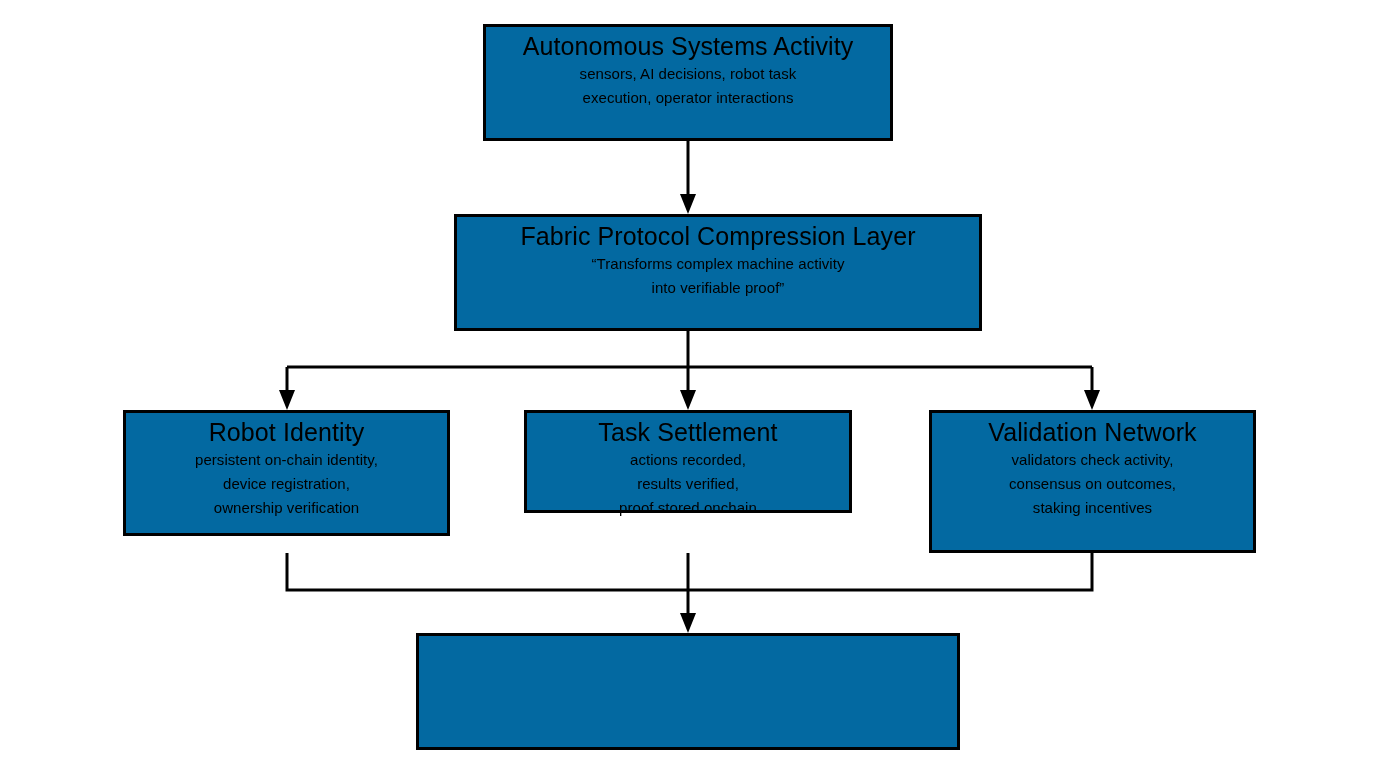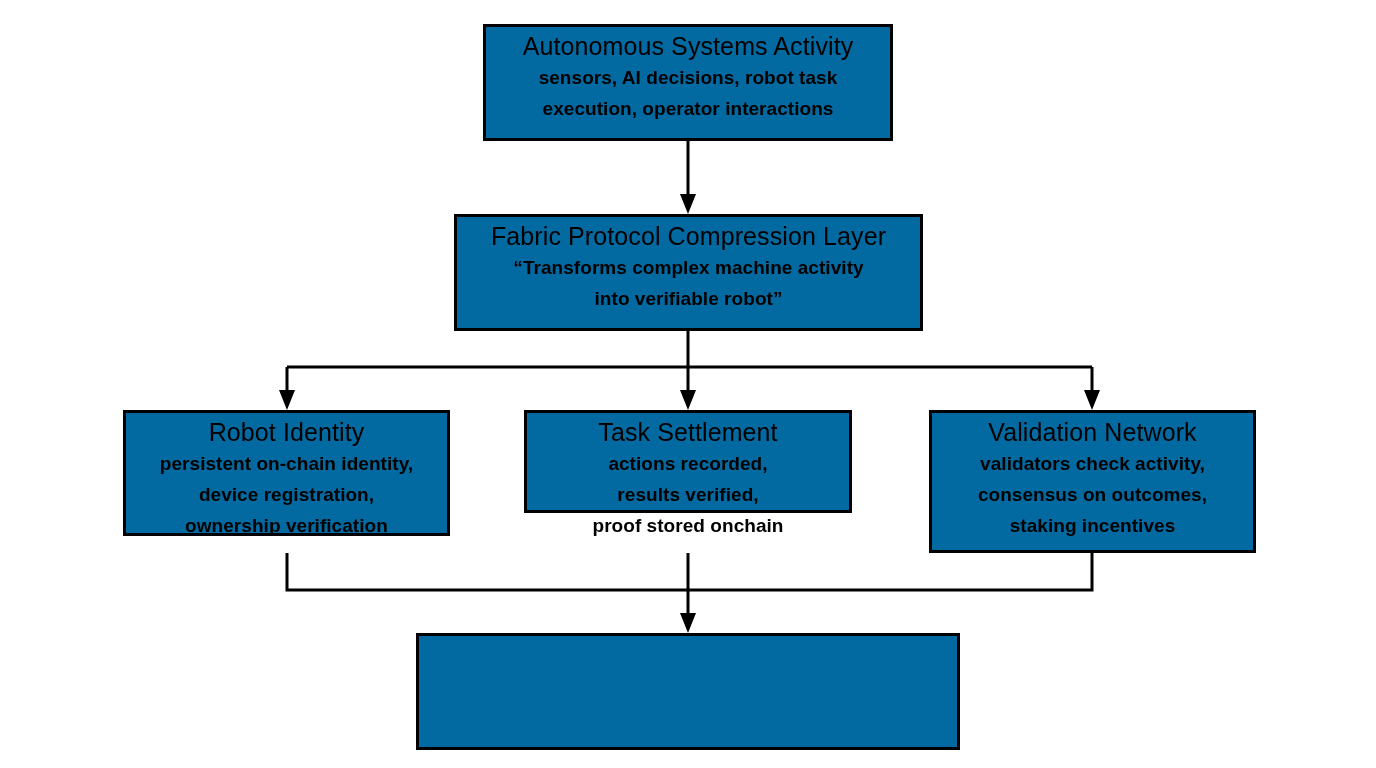--- a/index.html
+++ b/index.html
@@ -32,29 +32,29 @@
     padding: 4px 8px;
   }
   .node-title {
     font-size: 25px;
     line-height: 31px;
     font-weight: 400;
     letter-spacing: 0.1px;
     white-space: nowrap;
   }
   .node-desc {
-    font-size: 19px;
-    line-height: 31px;
-    font-weight: 700;
+    font-size: 15px;
+    line-height: 24px;
+    font-weight: 400;
     letter-spacing: 0.05px;
     white-space: pre-line;
   }
   
   #box-autonomous  { left: 483px; top: 24px;  width: 410px; height: 117px; }
-  #box-fabric      { left: 454px; top: 214px; width: 469px; height: 117px; }
+  #box-fabric      { left: 454px; top: 214px; width: 528px; height: 117px; }
   #box-identity    { left: 123px; top: 410px; width: 327px; height: 126px; }
   #box-settlement  { left: 524px; top: 410px; width: 328px; height: 103px; }
   #box-validation  { left: 929px; top: 410px; width: 327px; height: 143px; }
   #box-public      { left: 416px; top: 633px; width: 544px; height: 117px; }
 
   
   #connector-layer {
     position: absolute;
     left: 0;
     top: 0;
@@ -120,21 +120,21 @@
 
   <div class="node-box" id="box-autonomous">
     <div class="node-title">Autonomous Systems Activity</div>
     <div class="node-desc">sensors, AI decisions, robot task
 execution, operator interactions</div>
   </div>
 
   <div class="node-box" id="box-fabric">
     <div class="node-title">Fabric Protocol Compression Layer</div>
     <div class="node-desc">“Transforms complex machine activity
-into verifiable robot”</div>
+into verifiable proof”</div>
   </div>
 
   <div class="node-box" id="box-identity">
     <div class="node-title">Robot Identity</div>
     <div class="node-desc">persistent on-chain identity,
 device registration,
 ownership verification</div>
   </div>
 
   <div class="node-box" id="box-settlement">

